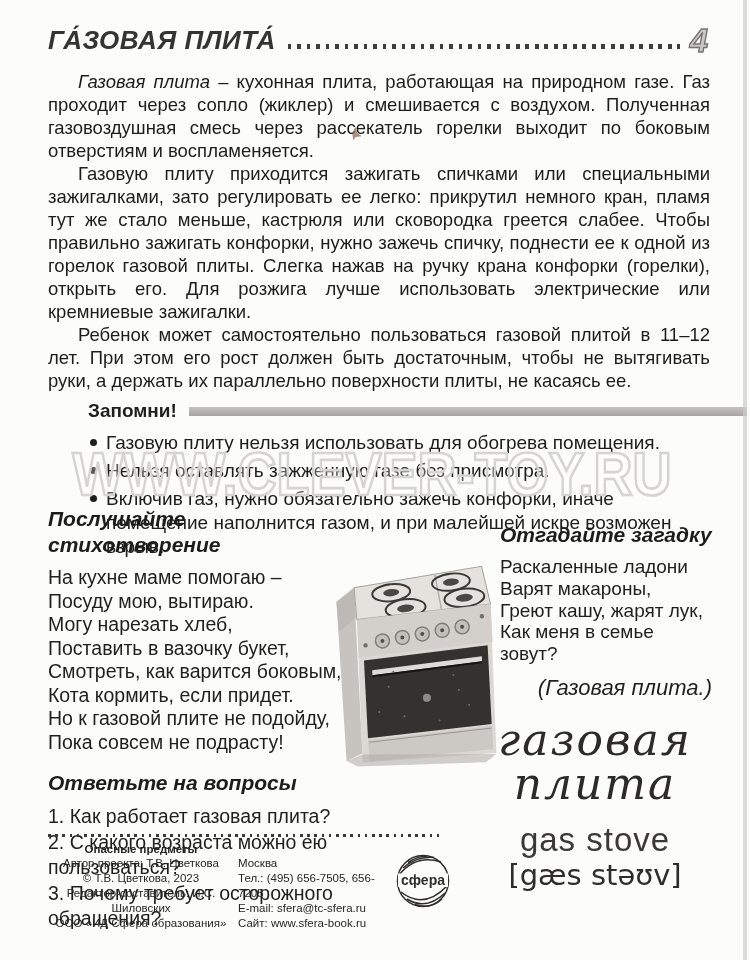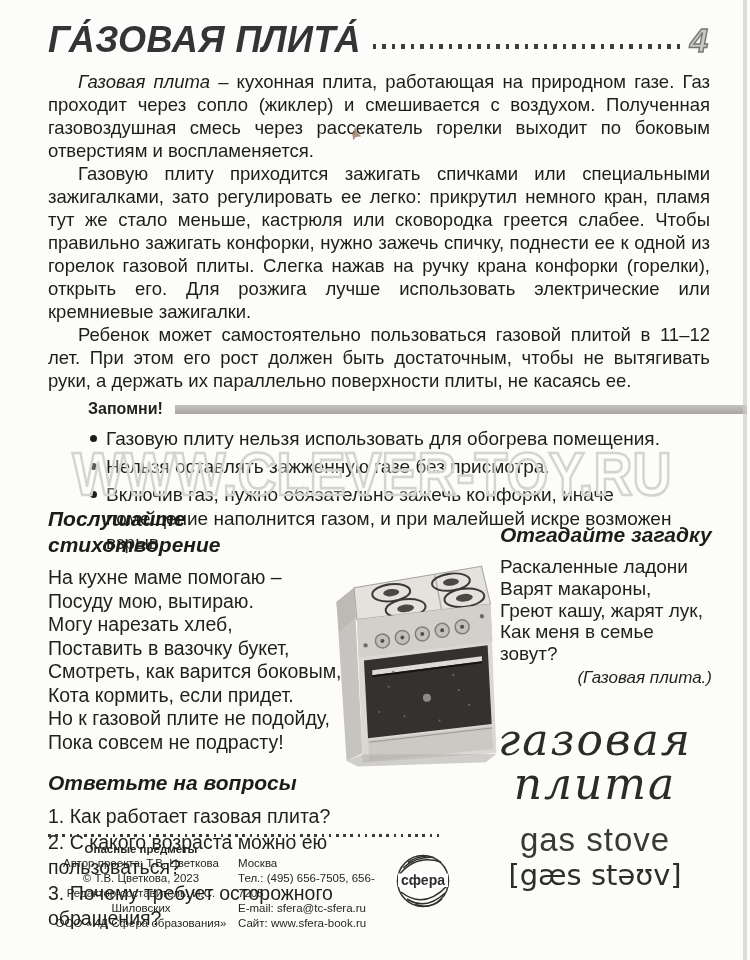--- a/index.html
+++ b/index.html
@@ -17,41 +17,41 @@
     padding:24px 40px 0 48px;
     box-sizing:border-box;
   }
   .scan-edge{
     position:absolute;top:0;bottom:0;right:3px;width:4px;
     background:#cfcdc9;opacity:.7;
   }
   
   .title-row{display:flex;align-items:flex-end;margin:0 0 14px 0;}
   .page-title{
-    margin:0;font-size:36px;line-height:32px;font-weight:bold;font-style:italic;
+    margin:0;font-size:26px;line-height:32px;font-weight:bold;font-style:italic;
     letter-spacing:.5px;color:#343434;white-space:nowrap;
   }
   .leader{
     flex:1;height:5px;margin:0 10px 7px 12px;
     background:repeating-linear-gradient(90deg,#3e3e3c 0 3.5px,transparent 3.5px 9.5px);
   }
   .page-num{
     font-size:33px;line-height:30px;font-style:italic;font-weight:800;
     color:#c9c8c5;-webkit-text-stroke:1.4px #767572;
     padding-right:2px;
   }
   
   .body-p{
     margin:0;font-size:18.5px;line-height:23px;text-align:justify;
     text-indent:30px;color:#1d1d1b;
   }
   .lead-italic{font-style:italic;}
   
   .remember-row{display:flex;align-items:center;margin:8px 0 9px 40px;}
-  .remember-heading{font-size:16px;font-weight:bold;white-space:nowrap;}
+  .remember-heading{font-size:19px;font-weight:bold;white-space:nowrap;}
   .remember-bar{
     flex:1;height:9px;margin-left:12px;margin-right:-37px;
     background:linear-gradient(#c6c3be,#a9a6a1);
   }
   .remember-list{margin:0;padding:0 0 0 58px;list-style:none;}
   .remember-list li{
     position:relative;font-size:19px;line-height:24px;margin:0 0 4px 0;color:#1d1d1b;
   }
   .remember-list li::before{
     content:"";position:absolute;left:-16px;top:8px;width:7px;height:7px;border-radius:50%;
@@ -76,21 +76,21 @@
   .section-heading{
     margin:0 0 8px 0;font-size:21px;line-height:26px;font-weight:bold;font-style:italic;
     color:#1c1c1a;
   }
   .col-left{width:312px;}
   .poem-lines div{font-size:19.5px;line-height:23.5px;}
   .q-heading{margin-top:16px;}
   .question-list div{font-size:19.5px;line-height:25.5px;}
   .col-right{position:absolute;left:452px;top:16px;width:212px;}
   .riddle-lines div{font-size:19px;line-height:21.8px;}
-  .riddle-answer{font-size:17px;font-style:italic;text-align:right;margin-top:3px;}
+  .riddle-answer{font-size:22px;font-style:italic;text-align:right;margin-top:10px;}
   
   .stove{
     position:absolute;left:285px;top:50px;width:170px;height:210px;margin:0;
     transform:rotate(-1.5deg);
   }
   
   .vocab{position:absolute;top:718px;right:32px;width:246px;text-align:center;z-index:3;}
   .vocab-ru{
     font-family:"DejaVu Serif", serif;font-style:italic;font-size:44px;line-height:44px;
     color:#2c2b29;letter-spacing:2px;

